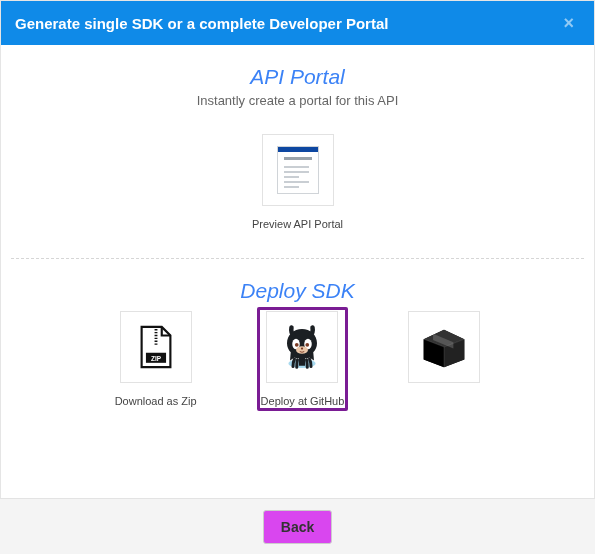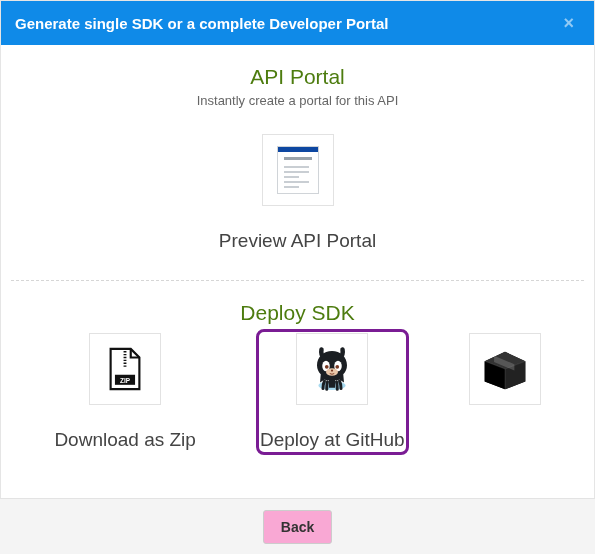--- a/index.html
+++ b/index.html
@@ -26,24 +26,25 @@
     color: rgba(255,255,255,0.55);
     font-size: 18px;
     cursor: pointer;
     padding: 4px 6px;
   }
   .section {
     text-align: center;
     padding: 20px 10px 24px;
   }
   .section h2 {
-    color: #4d7c0f;
+    color: #3b82f6;
     font-size: 21px;
     font-weight: 500;
     margin-bottom: 4px;
+    font-style: italic;
   }
   .section .sub {
     color: #666;
     font-size: 13px;
     margin-bottom: 22px;
     text-align: center;
   }
   .divider {
     border: none;
     border-top: 1px dashed #d6d6d6;
@@ -56,38 +57,37 @@
   }
   .card {
     display: flex;
     flex-direction: column;
     align-items: center;
     cursor: pointer;
     padding: 4px;
   }
   .card.selected {
     border: 3px solid #7a1c94;
-    border-radius: 8px;
+    border-radius: 2px;
     padding: 1px;
     justify-content: flex-end;
   }
   .tile {
     width: 72px;
     height: 72px;
     border: 1px solid #e2e2e2;
     background: #fff;
     display: flex;
     align-items: center;
     justify-content: center;
     margin-bottom: 12px;
   }
   .card .label {
-    font-size: 19px;
+    font-size: 11px;
     color: #444;
-    margin-top: 12px;
   }
   
   .doc-icon {
     width: 42px;
     height: 48px;
     display: flex;
     flex-direction: column;
     border: 1px solid #d0d4d8;
     background: #fff;
   }
@@ -106,21 +106,21 @@
     position: absolute;
     left:0; right:0; bottom:0;
     height: 56px;
     background: #f4f4f4;
     border-top: 1px solid #e3e3e3;
     display:flex;
     align-items:center;
     justify-content:center;
   }
   .back-btn {
-    background:#f9a8d4;
+    background:#d946ef;
     border:1px solid #ccc;
     border-radius:3px;
     font-size:14px;
     font-weight:600;
     color:#333;
     padding:8px 17px;
     cursor:pointer;
   }
 </style>
 </head>

